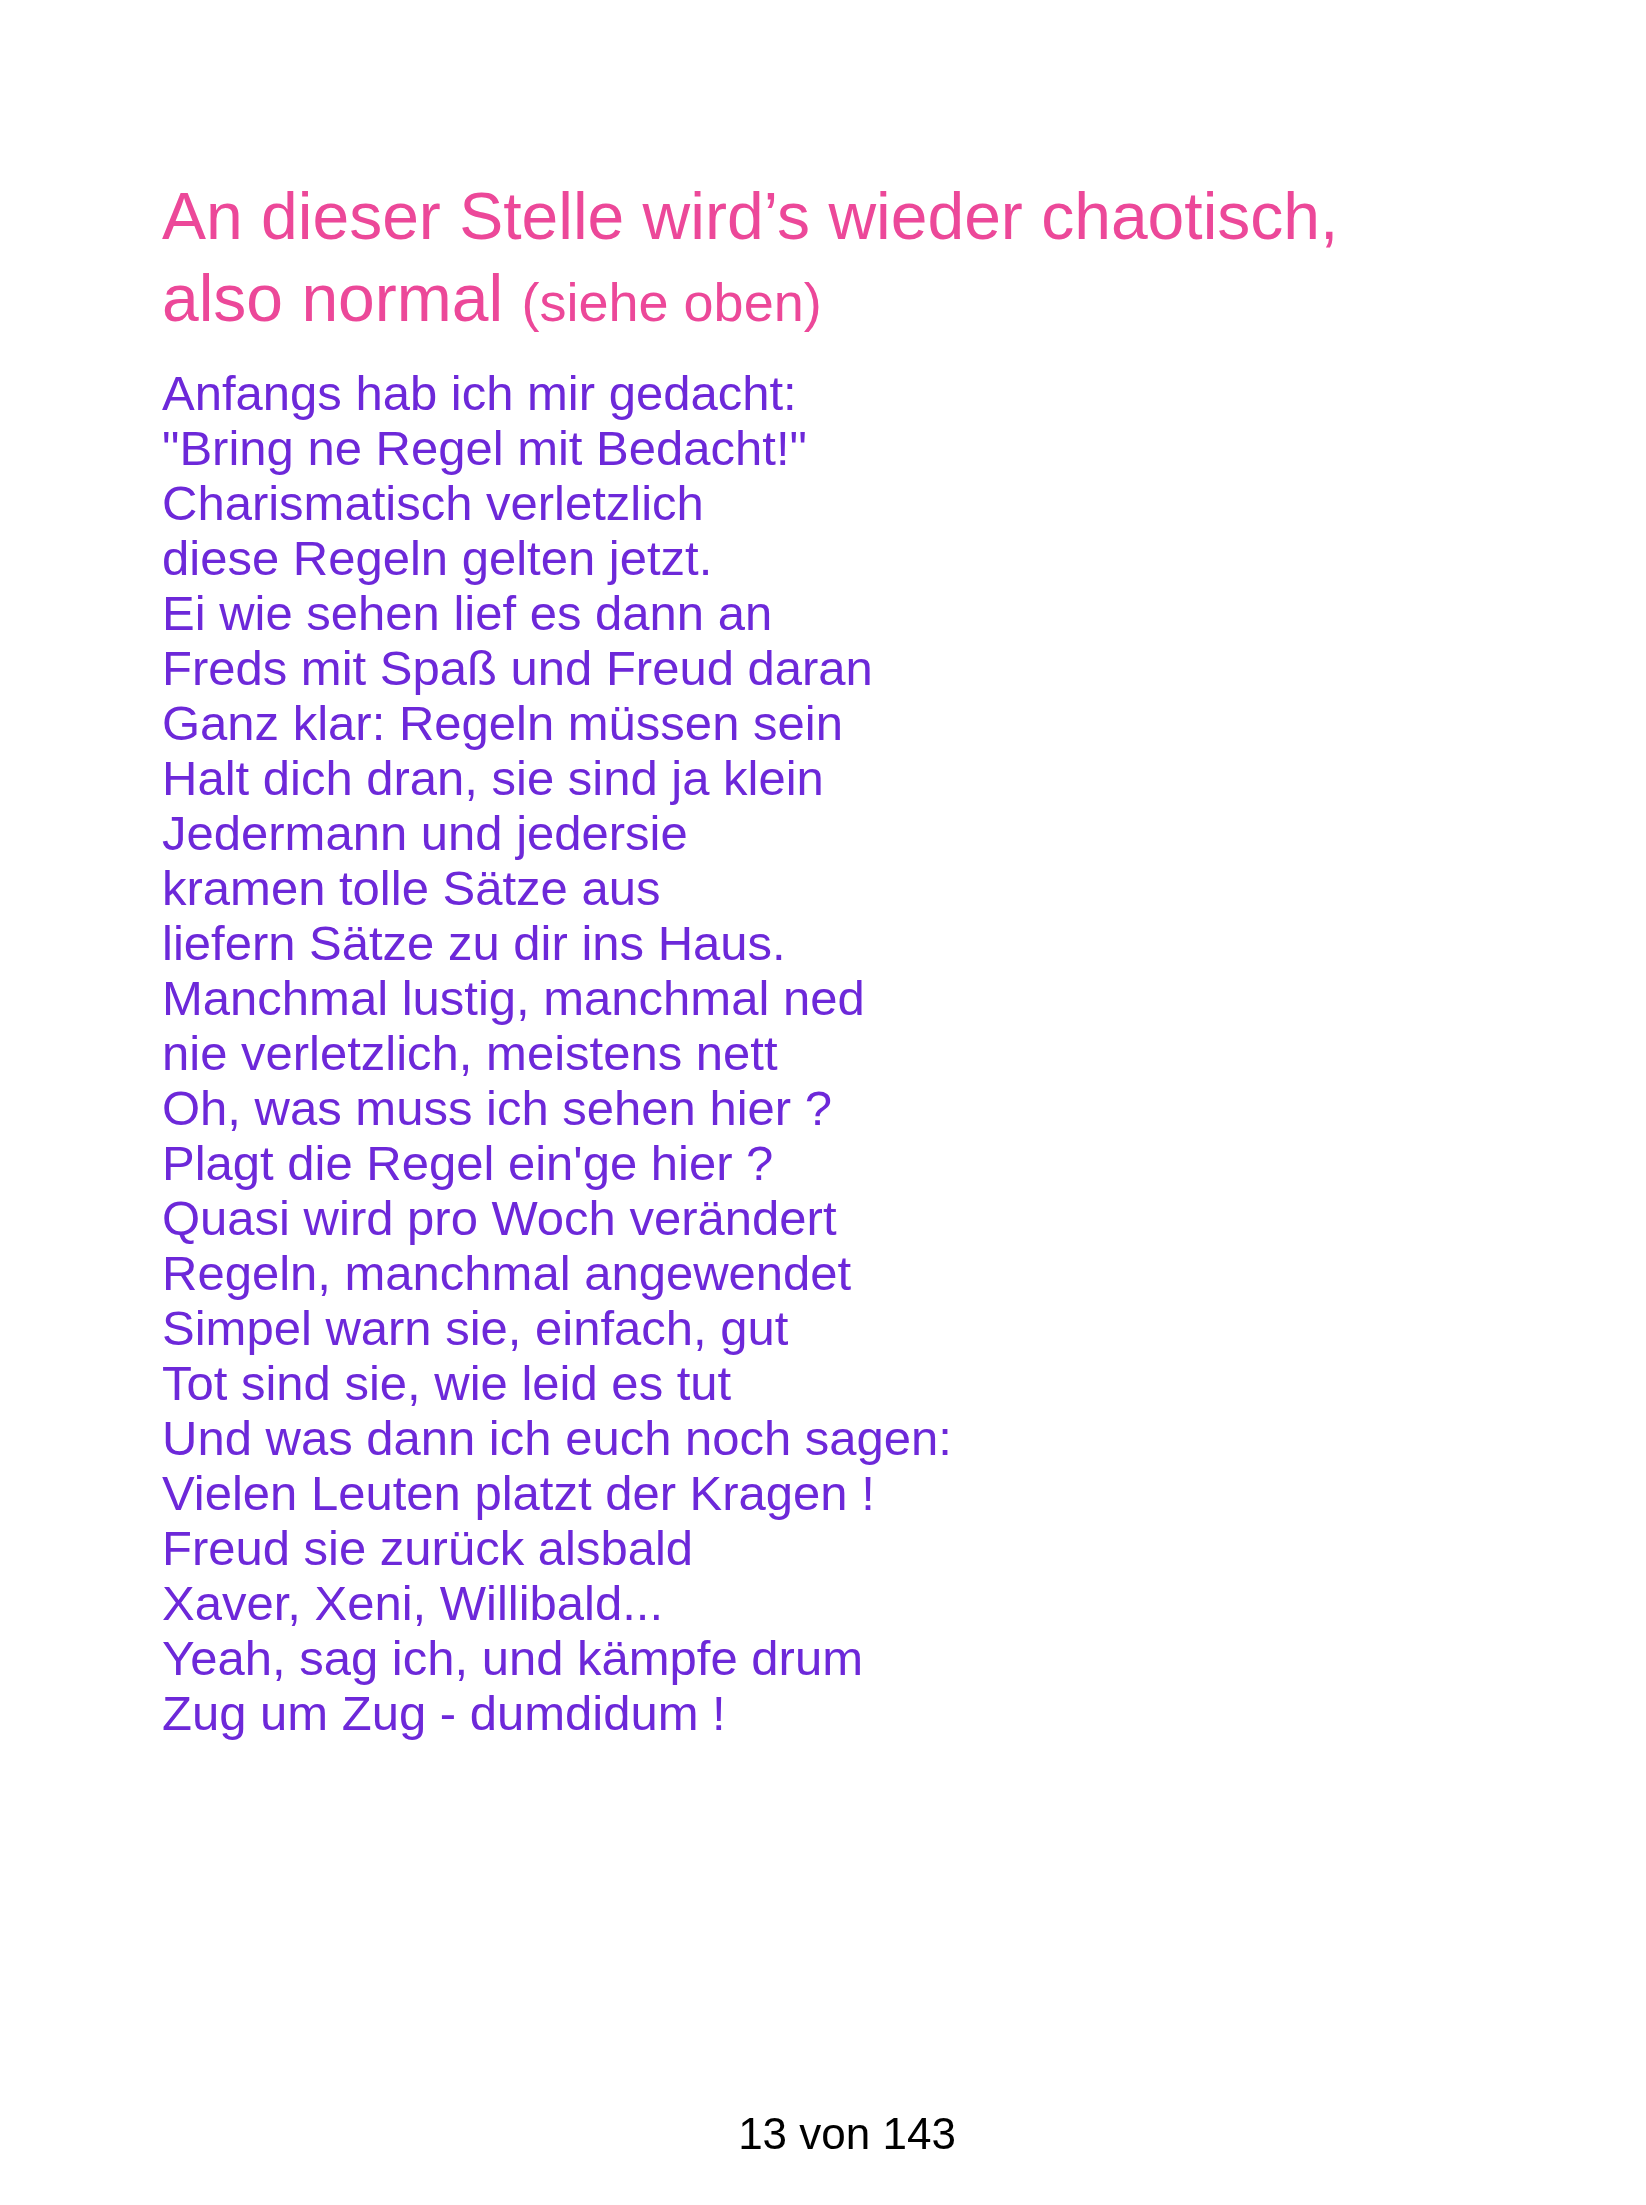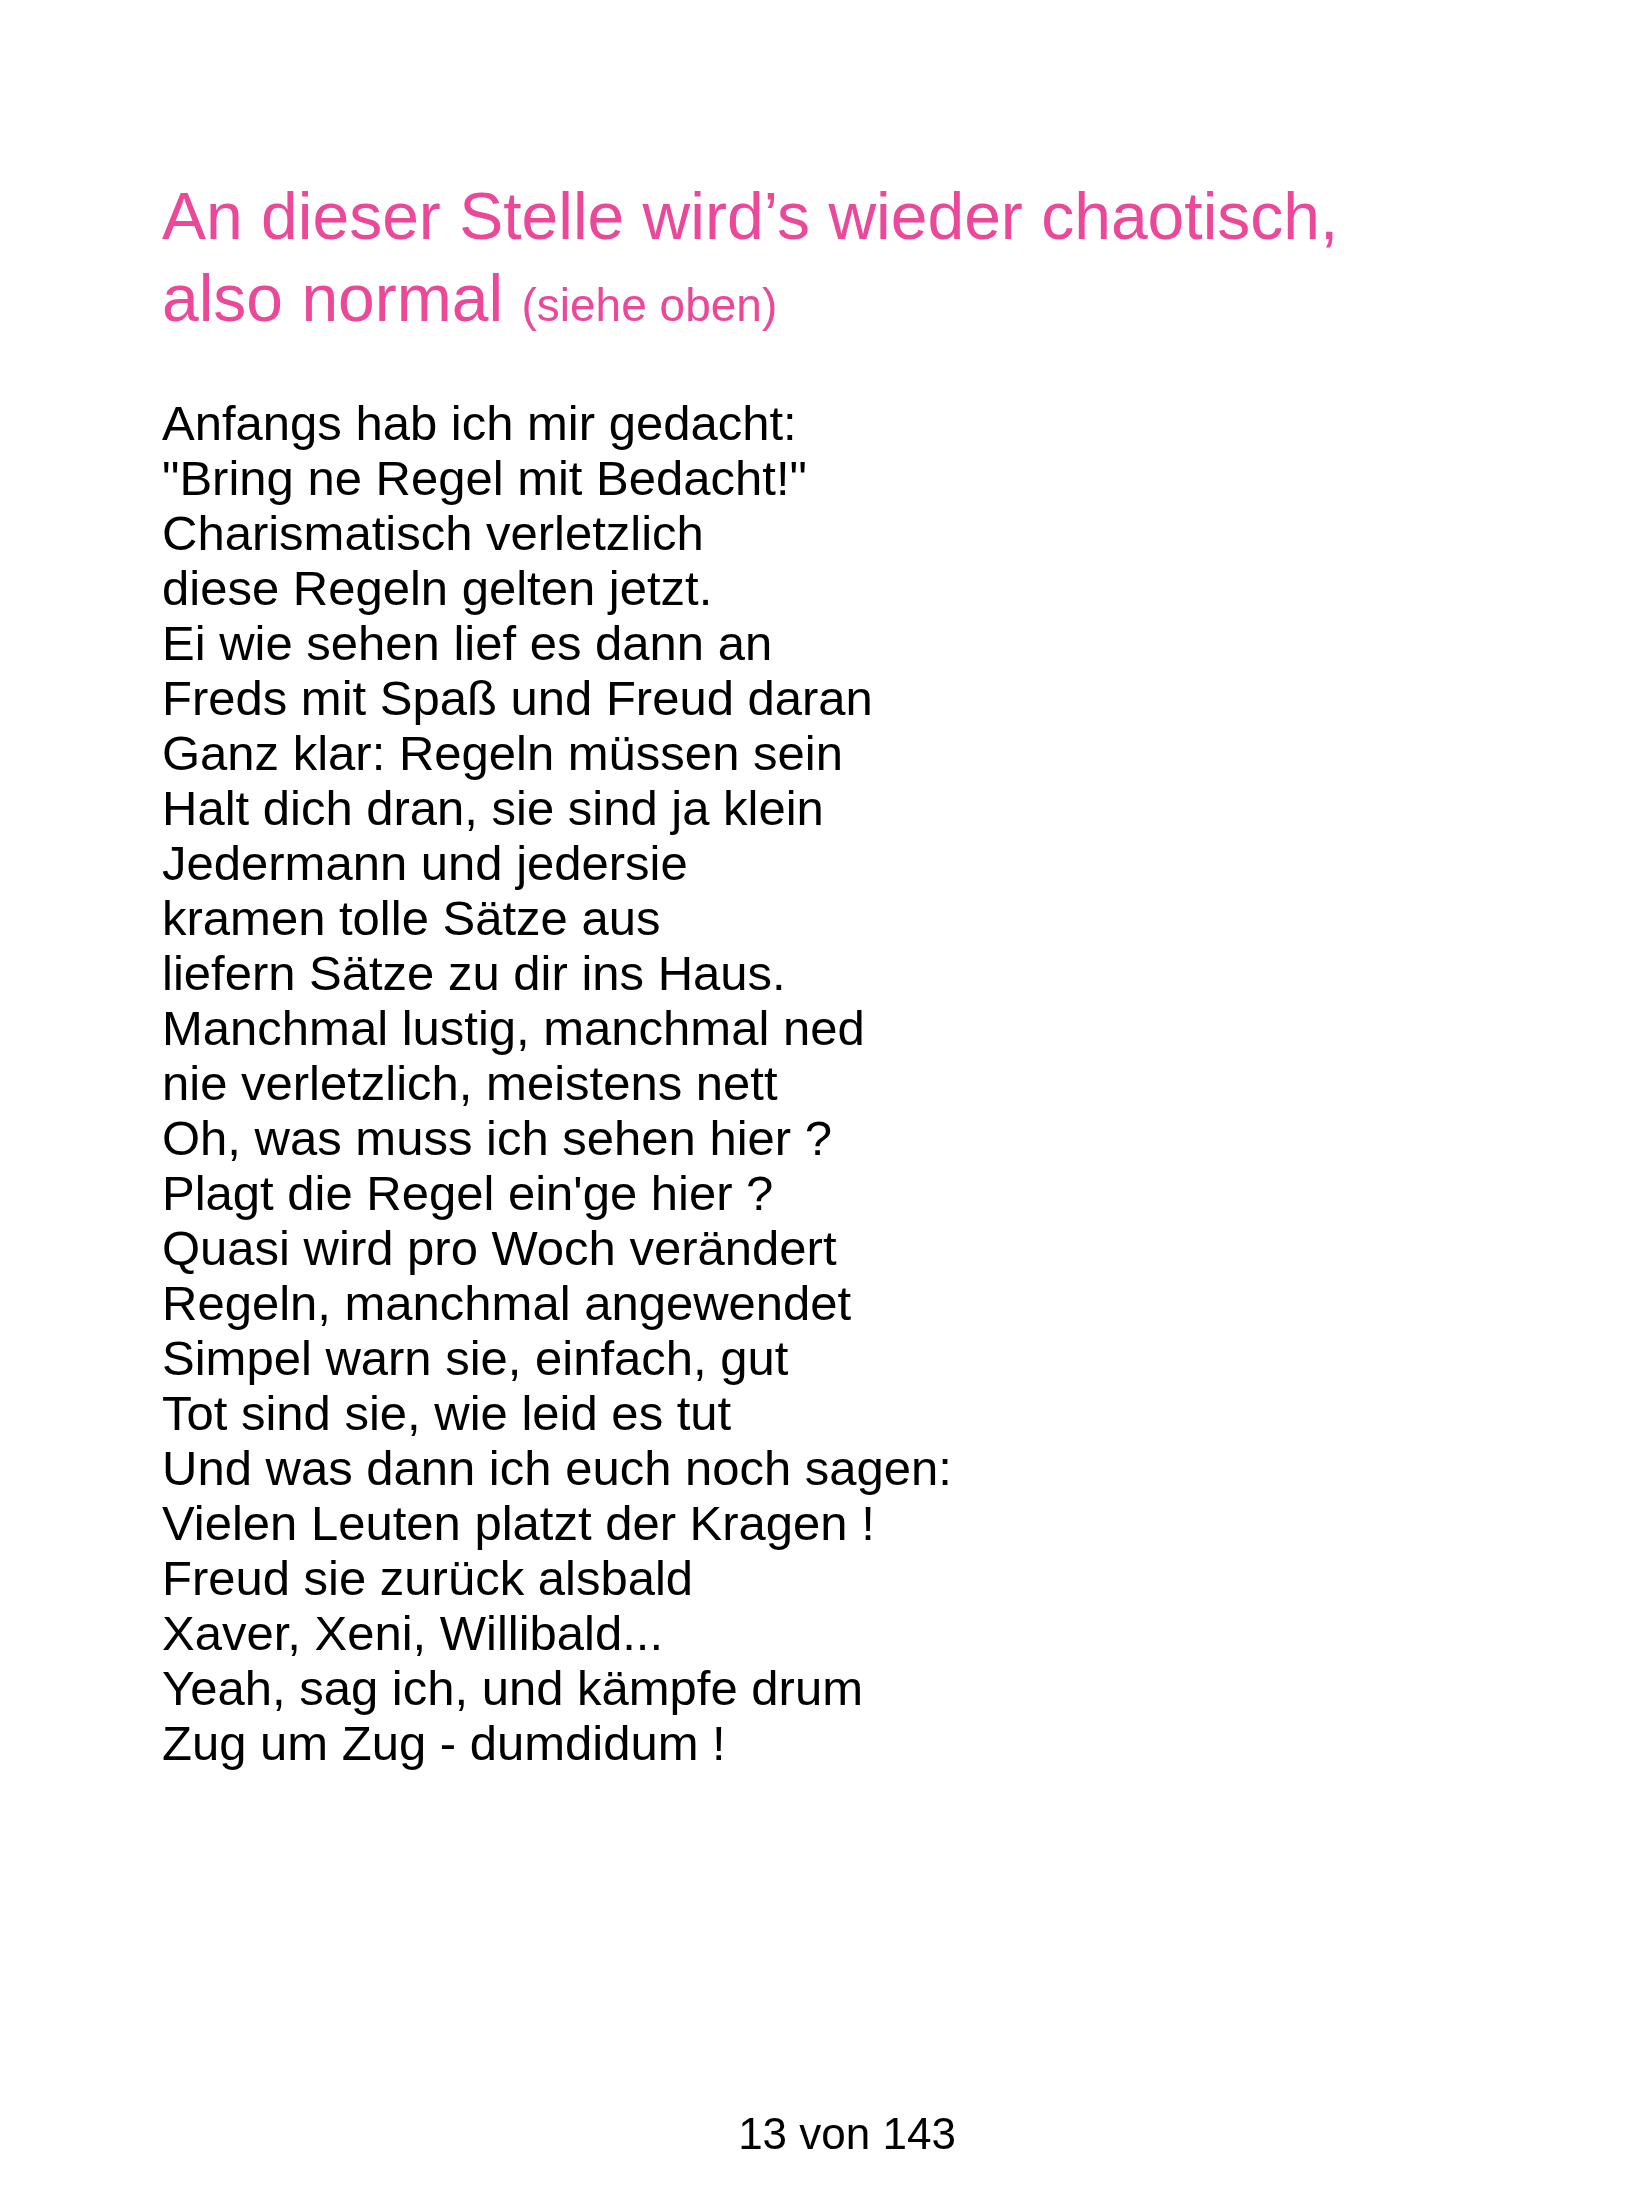--- a/index.html
+++ b/index.html
@@ -26,30 +26,30 @@
     left: 162px;
     top: 175px;
     margin: 0;
     font-size: 66px;
     line-height: 82px;
     font-weight: normal;
     white-space: nowrap;
     color: #ec4899;
   }
   .title .note {
-    font-size: 46px;
+    font-size: 54px;
   }
   .poem {
     position: absolute;
     left: 162px;
-    top: 396px;
+    top: 366px;
     font-size: 49px;
     line-height: 55px;
     white-space: nowrap;
-    color: #000000;
+    color: #6d28d9;
   }
   .poem-line {
     height: 55px;
   }
   .footer {
     position: absolute;
     left: 0;
     top: 2112px;
     width: 100%;
     text-align: center;

